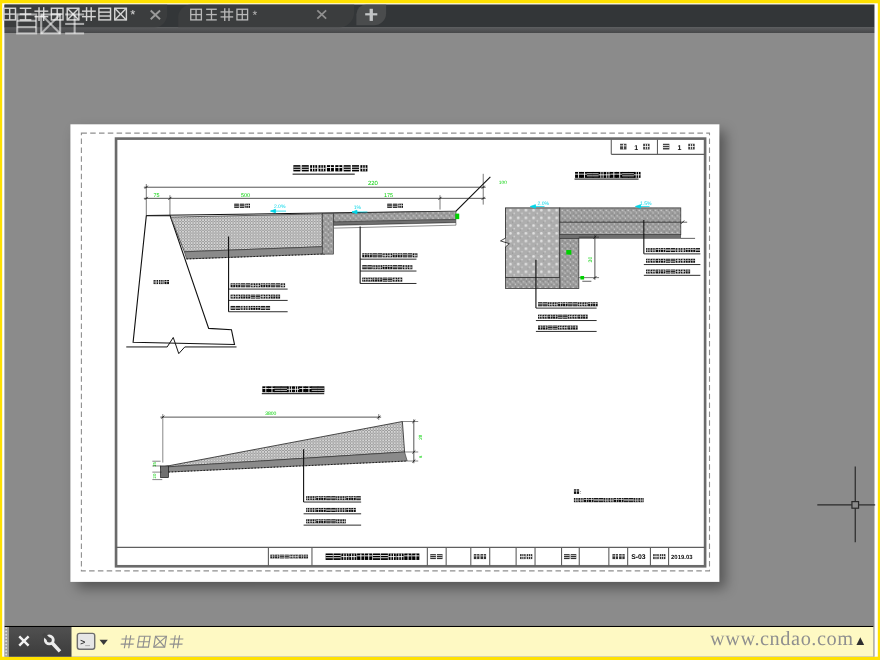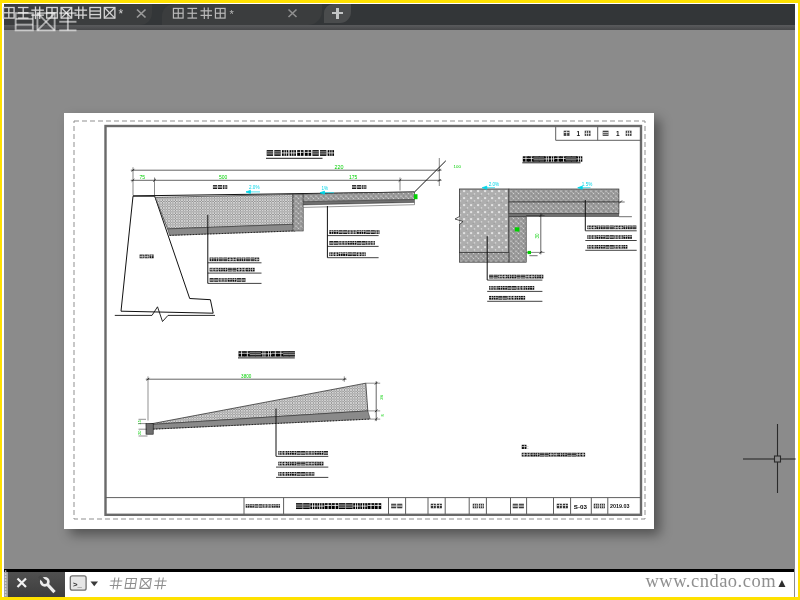--- a/index.html
+++ b/index.html
@@ -5,21 +5,21 @@
 #win{position:absolute;left:0;top:0;width:800px;height:600px;background:#ffe100}
 #inner{position:absolute;left:2.2px;top:3px;right:2.2px;bottom:3px;background:#fff}
 #app{position:absolute;left:2.2px;top:1px;right:3.2px;bottom:0;background:#8b8b8b;overflow:hidden}
 #tabbar{position:absolute;left:0;top:0;width:100%;height:21px;background:#333638}
 .tabbody{position:absolute;top:0;height:21px;background:#3b3d3e}
 #plus{position:absolute;left:319.5px;top:0;width:27px;height:19px;background:#4a4c4d;border-radius:9px 0 11px 0}
 #plus:before{content:"";position:absolute;left:8px;top:7.5px;width:11px;height:2.8px;background:#c3c5c6}
 #plus:after{content:"";position:absolute;left:12.1px;top:3.5px;width:2.8px;height:11px;background:#c3c5c6}
 #strip{position:absolute;left:0;top:21px;width:100%;height:5px;background:linear-gradient(#5a5b5d,#47484a)}
 #paper{position:absolute;left:59.8px;top:108.5px;width:590px;height:416px;background:#ffffff;box-shadow:6px 6px 11px rgba(0,0,0,0.40)}
-#cmdbar{position:absolute;left:0;bottom:0;width:789.6px;height:28.5px;background:#ffffff;border-top:3px solid #000000}
+#cmdbar{position:absolute;left:0;bottom:0;width:789.6px;height:28.5px;background:#fef9c3;border-top:1px solid #000000}
 #cmddark{position:absolute;left:3.6px;top:0;width:57.5px;height:28.5px;background:linear-gradient(#505050,#3b3b3b)}
 #grip{position:absolute;left:0;top:0;width:3.6px;height:28.5px;background:#9e9e9e}
 #cndao{position:absolute;right:6px;bottom:5px;font-family:"Liberation Serif",serif;font-size:18.5px;color:#8f8f8f;letter-spacing:0.5px}
 #cndao b{color:#2e2e2e;font-size:12px;letter-spacing:0}
 svg{position:absolute;left:0;top:0}
 </style></head><body>
 <div id="win">
     <div id="inner">
       <div id="app">
  <div id="tabbar">

